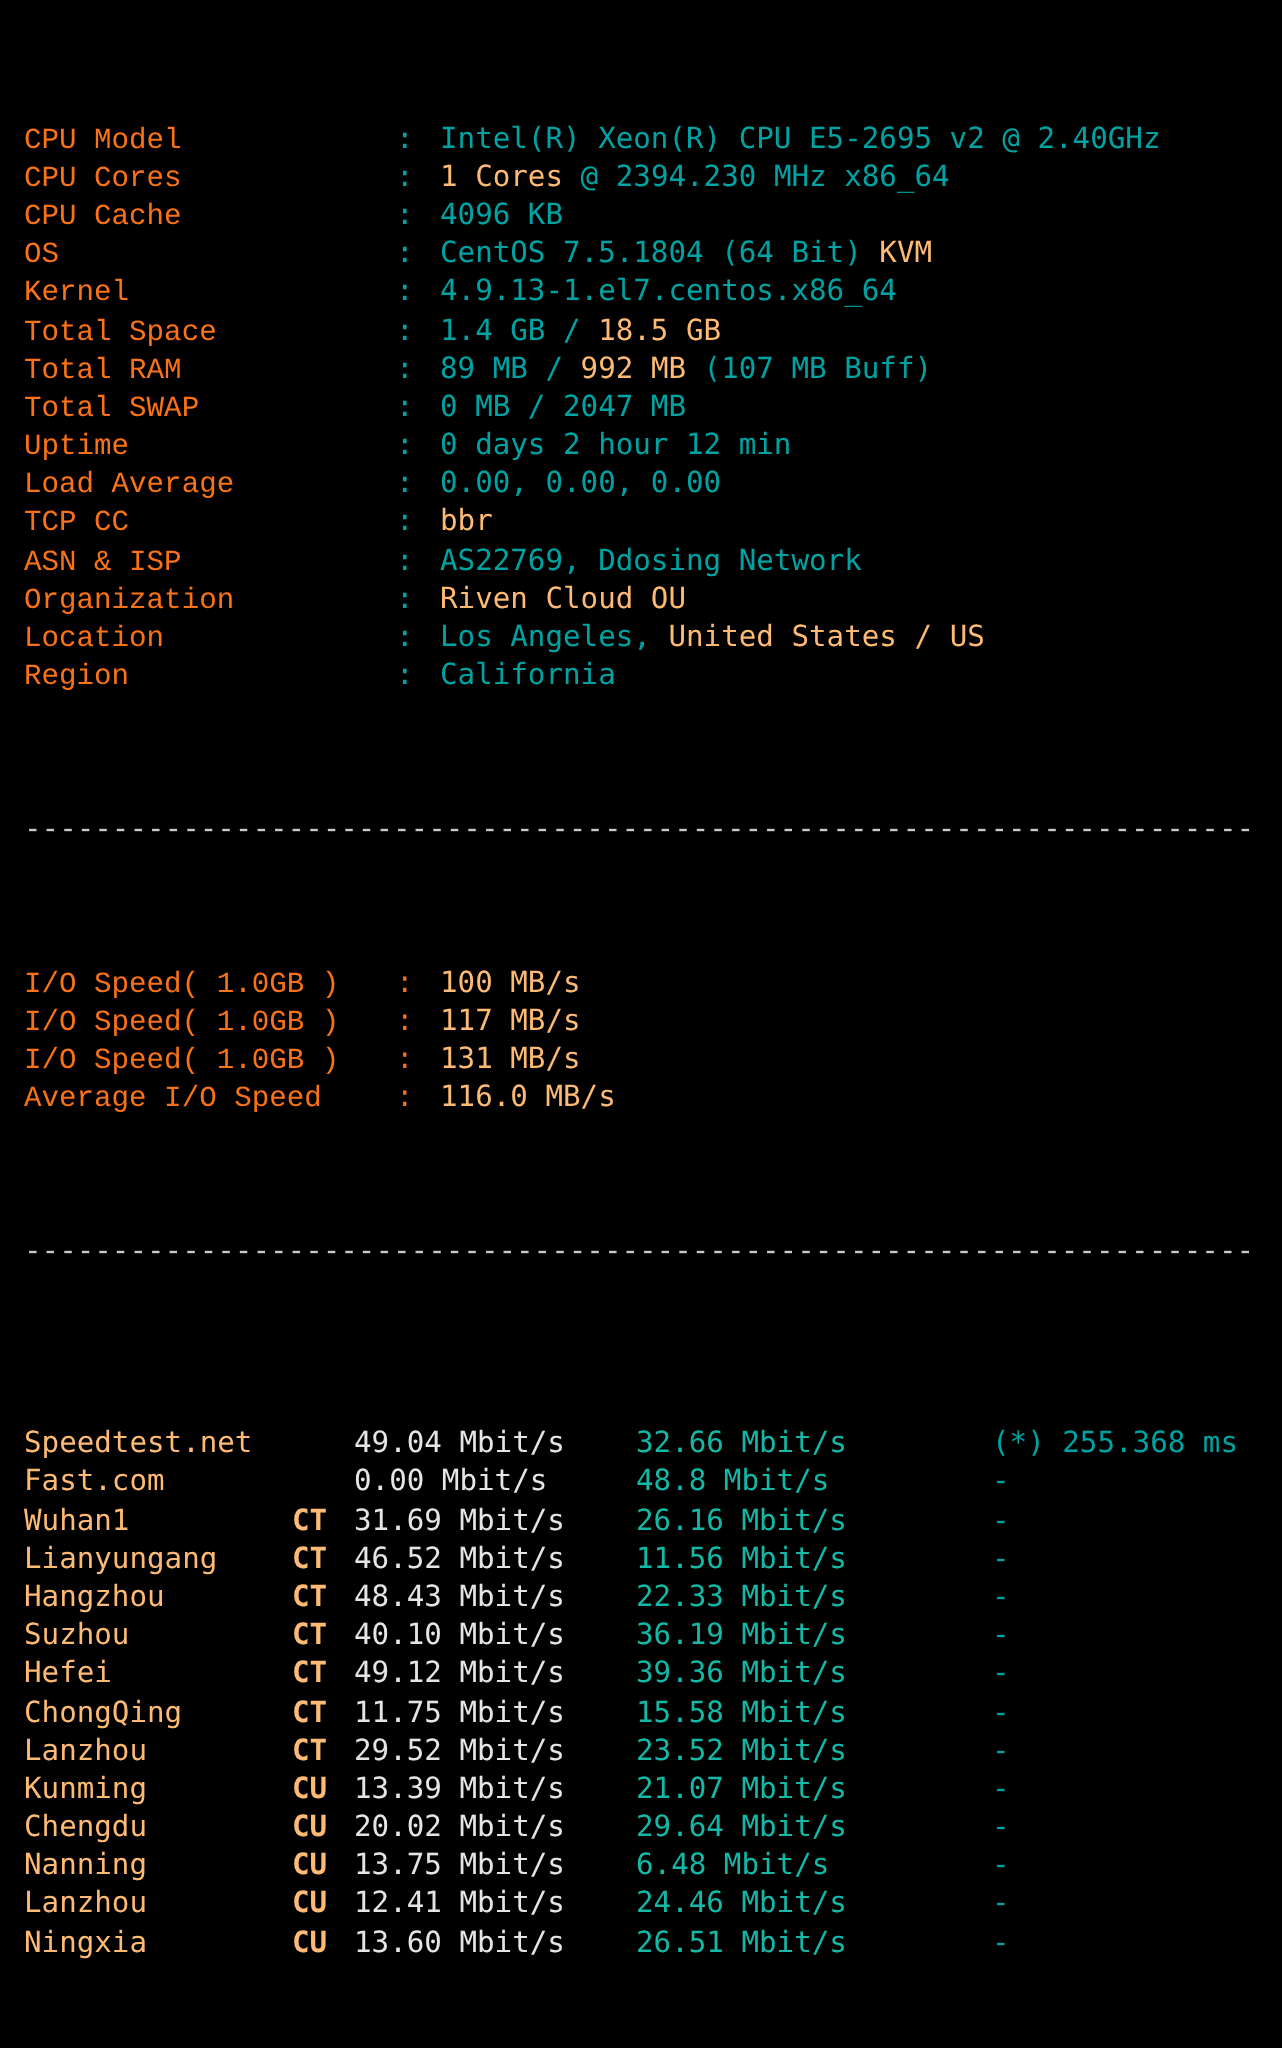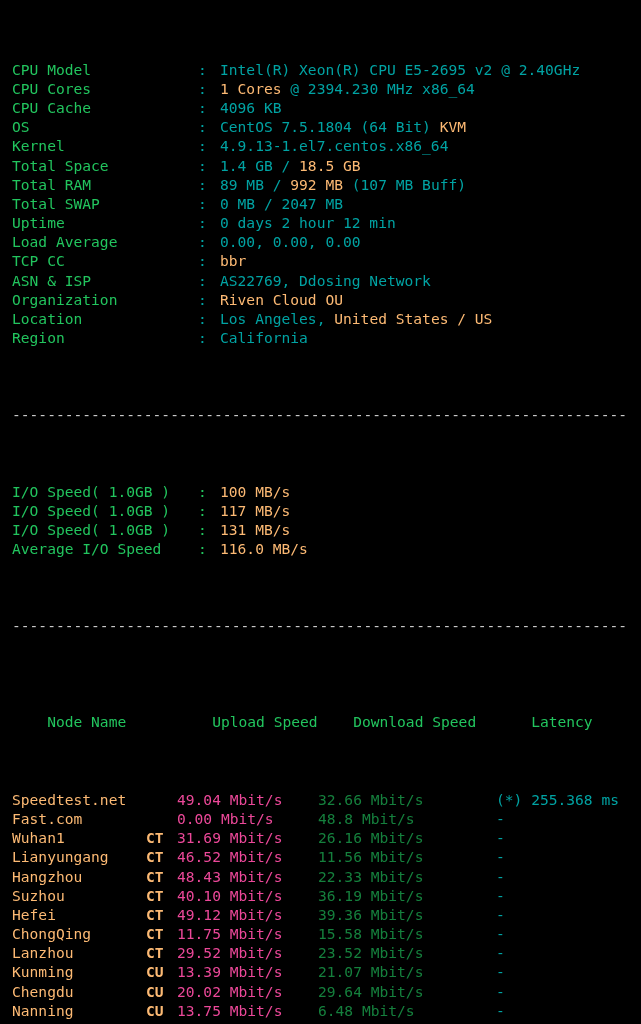--- a/index.html
+++ b/index.html
@@ -22,25 +22,25 @@
     padding: 2px 0 0 12px;
     white-space: pre;
     letter-spacing: 0;
   }
   .row {
     height: 19.2px;
     white-space: pre;
   }
 
   
-  .c-white  { color: #22c55e; }
+  .c-white  { color: #f97316; font-family: Liberation Mono, monospace; }
   .c-cyan   { color: #00a3a3; }
   .c-yellow { color: #fdba74; }
-  .c-green  { color: #ec4899; margin-top: 20px; }
-  .c-red    { color: #15803d; }
+  .c-green  { color: #e5e5e5; }
+  .c-red    { color: #14b8a6; }
 
   .sep {
     color: #c9c9c9;
     height: 19.2px;
     white-space: pre;
     overflow: hidden;
   }
 
   
   .info-label {
@@ -83,19 +83,16 @@
 <div class="term">
 
   <div id="sysinfo-block"><div class="row"><span class="info-label c-white">CPU Model</span><span class="info-colon c-cyan">:</span><span class="c-cyan">Intel(R) Xeon(R) CPU E5-2695 v2 @ 2.40GHz</span></div><div class="row"><span class="info-label c-white">CPU Cores</span><span class="info-colon c-cyan">:</span><span class="c-yellow">1 Cores</span><span class="c-cyan"> @ 2394.230 MHz x86_64</span></div><div class="row"><span class="info-label c-white">CPU Cache</span><span class="info-colon c-cyan">:</span><span class="c-cyan">4096 KB</span></div><div class="row"><span class="info-label c-white">OS</span><span class="info-colon c-cyan">:</span><span class="c-cyan">CentOS 7.5.1804 (64 Bit) </span><span class="c-yellow">KVM</span></div><div class="row"><span class="info-label c-white">Kernel</span><span class="info-colon c-cyan">:</span><span class="c-cyan">4.9.13-1.el7.centos.x86_64</span></div><div class="row"><span class="info-label c-white">Total Space</span><span class="info-colon c-cyan">:</span><span class="c-cyan">1.4 GB / </span><span class="c-yellow">18.5 GB</span></div><div class="row"><span class="info-label c-white">Total RAM</span><span class="info-colon c-cyan">:</span><span class="c-cyan">89 MB / </span><span class="c-yellow">992 MB</span><span class="c-cyan"> (107 MB Buff)</span></div><div class="row"><span class="info-label c-white">Total SWAP</span><span class="info-colon c-cyan">:</span><span class="c-cyan">0 MB / 2047 MB</span></div><div class="row"><span class="info-label c-white">Uptime</span><span class="info-colon c-cyan">:</span><span class="c-cyan">0 days 2 hour 12 min</span></div><div class="row"><span class="info-label c-white">Load Average</span><span class="info-colon c-cyan">:</span><span class="c-cyan">0.00, 0.00, 0.00</span></div><div class="row"><span class="info-label c-white">TCP CC</span><span class="info-colon c-cyan">:</span><span class="c-yellow">bbr</span></div><div class="row"><span class="info-label c-white">ASN &amp; ISP</span><span class="info-colon c-cyan">:</span><span class="c-cyan">AS22769, Ddosing Network</span></div><div class="row"><span class="info-label c-white">Organization</span><span class="info-colon c-cyan">:</span><span class="c-yellow">Riven Cloud OU</span></div><div class="row"><span class="info-label c-white">Location</span><span class="info-colon c-cyan">:</span><span class="c-cyan">Los Angeles, </span><span class="c-yellow">United States / US</span></div><div class="row"><span class="info-label c-white">Region</span><span class="info-colon c-cyan">:</span><span class="c-cyan">California</span></div></div>
 
   <div class="sep">----------------------------------------------------------------------</div>
 
   <div id="iotest-block"><div class="row"><span class="info-label c-white">I/O Speed( 1.0GB )</span><span class="info-colon c-white">:</span><span class="c-yellow">100 MB/s</span></div><div class="row"><span class="info-label c-white">I/O Speed( 1.0GB )</span><span class="info-colon c-white">:</span><span class="c-yellow">117 MB/s</span></div><div class="row"><span class="info-label c-white">I/O Speed( 1.0GB )</span><span class="info-colon c-white">:</span><span class="c-yellow">131 MB/s</span></div><div class="row"><span class="info-label c-white">Average I/O Speed</span><span class="info-colon c-white">:</span><span class="c-yellow">116.0 MB/s</span></div></div>
 
   <div class="sep">----------------------------------------------------------------------</div>
 
-  <div class="row hdr">
-    <span class="col-node c-white">Node Name</span><span class="col-up c-white">Upload Speed</span><span class="col-down c-white">Download Speed</span><span class="col-lat c-white">Latency</span>
-  </div>
 
   <div id="speedtest-block"><div class="row"><span class="col-node c-yellow">Speedtest.net</span><span class="col-isp c-yellow"></span><span class="col-up c-green">49.04 Mbit/s</span><span class="col-down c-red">32.66 Mbit/s</span><span class="col-lat c-cyan">(*) 255.368 ms</span></div><div class="row"><span class="col-node c-yellow">Fast.com</span><span class="col-isp c-yellow"></span><span class="col-up c-green">0.00 Mbit/s</span><span class="col-down c-red">48.8 Mbit/s</span><span class="col-lat c-cyan">-</span></div><div class="row"><span class="col-node c-yellow">Wuhan1</span><span class="col-isp c-yellow">CT</span><span class="col-up c-green">31.69 Mbit/s</span><span class="col-down c-red">26.16 Mbit/s</span><span class="col-lat c-cyan">-</span></div><div class="row"><span class="col-node c-yellow">Lianyungang</span><span class="col-isp c-yellow">CT</span><span class="col-up c-green">46.52 Mbit/s</span><span class="col-down c-red">11.56 Mbit/s</span><span class="col-lat c-cyan">-</span></div><div class="row"><span class="col-node c-yellow">Hangzhou</span><span class="col-isp c-yellow">CT</span><span class="col-up c-green">48.43 Mbit/s</span><span class="col-down c-red">22.33 Mbit/s</span><span class="col-lat c-cyan">-</span></div><div class="row"><span class="col-node c-yellow">Suzhou</span><span class="col-isp c-yellow">CT</span><span class="col-up c-green">40.10 Mbit/s</span><span class="col-down c-red">36.19 Mbit/s</span><span class="col-lat c-cyan">-</span></div><div class="row"><span class="col-node c-yellow">Hefei</span><span class="col-isp c-yellow">CT</span><span class="col-up c-green">49.12 Mbit/s</span><span class="col-down c-red">39.36 Mbit/s</span><span class="col-lat c-cyan">-</span></div><div class="row"><span class="col-node c-yellow">ChongQing</span><span class="col-isp c-yellow">CT</span><span class="col-up c-green">11.75 Mbit/s</span><span class="col-down c-red">15.58 Mbit/s</span><span class="col-lat c-cyan">-</span></div><div class="row"><span class="col-node c-yellow">Lanzhou</span><span class="col-isp c-yellow">CT</span><span class="col-up c-green">29.52 Mbit/s</span><span class="col-down c-red">23.52 Mbit/s</span><span class="col-lat c-cyan">-</span></div><div class="row"><span class="col-node c-yellow">Kunming</span><span class="col-isp c-yellow">CU</span><span class="col-up c-green">13.39 Mbit/s</span><span class="col-down c-red">21.07 Mbit/s</span><span class="col-lat c-cyan">-</span></div><div class="row"><span class="col-node c-yellow">Chengdu</span><span class="col-isp c-yellow">CU</span><span class="col-up c-green">20.02 Mbit/s</span><span class="col-down c-red">29.64 Mbit/s</span><span class="col-lat c-cyan">-</span></div><div class="row"><span class="col-node c-yellow">Nanning</span><span class="col-isp c-yellow">CU</span><span class="col-up c-green">13.75 Mbit/s</span><span class="col-down c-red">6.48 Mbit/s</span><span class="col-lat c-cyan">-</span></div><div class="row"><span class="col-node c-yellow">Lanzhou</span><span class="col-isp c-yellow">CU</span><span class="col-up c-green">12.41 Mbit/s</span><span class="col-down c-red">24.46 Mbit/s</span><span class="col-lat c-cyan">-</span></div><div class="row"><span class="col-node c-yellow">Ningxia</span><span class="col-isp c-yellow">CU</span><span class="col-up c-green">13.60 Mbit/s</span><span class="col-down c-red">26.51 Mbit/s</span><span class="col-lat c-cyan">-</span></div></div>
 
 </div>
 
 </body></html>

